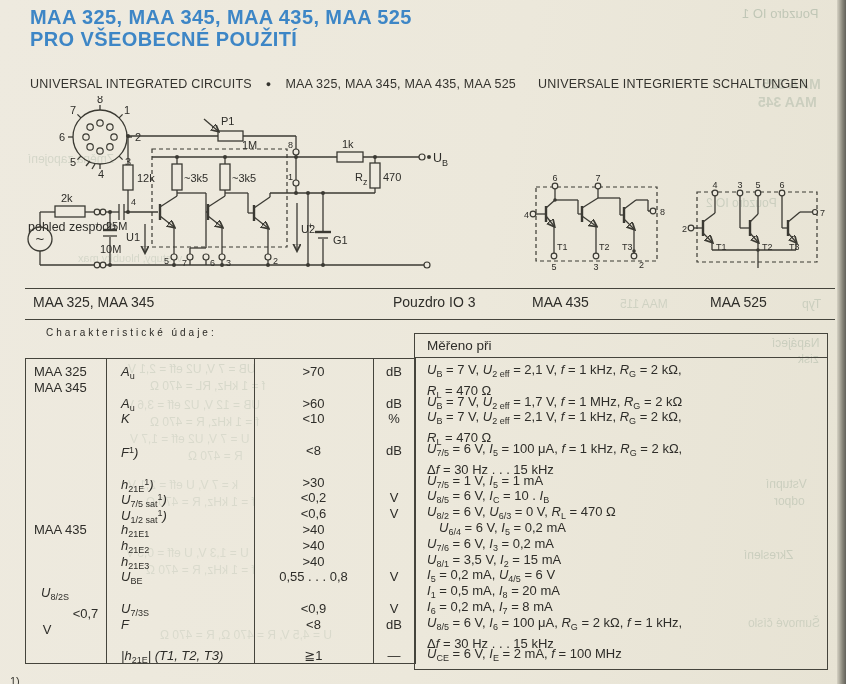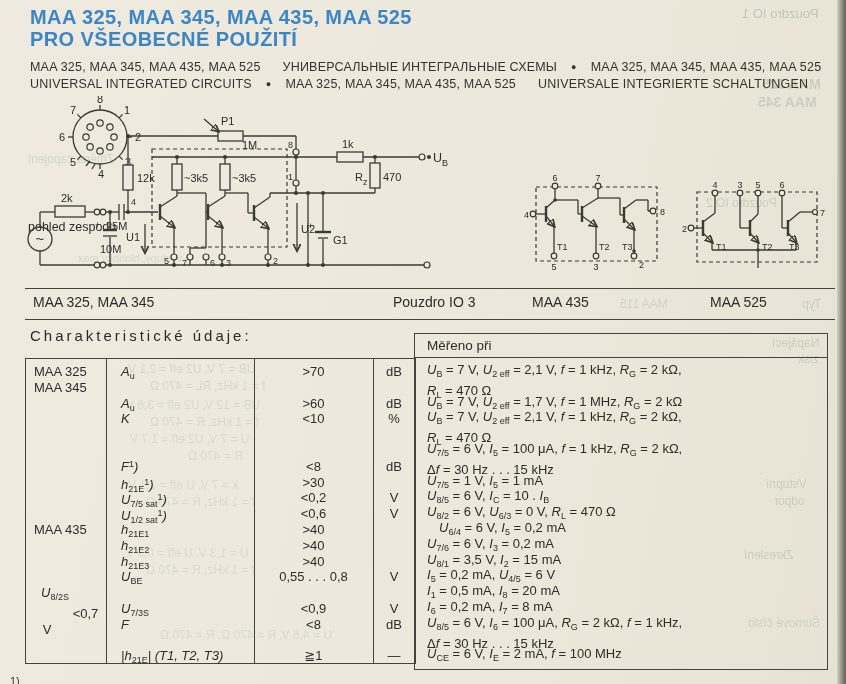--- a/index.html
+++ b/index.html
@@ -33,21 +33,21 @@
   svg.schem circle.oc{fill:#eeeadf;stroke:#3b3a33;stroke-width:1.2;}
   svg.schem text{fill:#2e2d29;font-size:11px;stroke:none;font-family:"Liberation Sans",sans-serif;}
   svg.schem text.big{font-size:12.5px;}
   svg.schem text.sm{font-size:9px;}
   svg.schem text.mid{text-anchor:middle;}
   
   .strip{position:absolute;left:25px;top:288px;width:810px;height:30px;
     border-top:1.5px solid #45443c;border-bottom:1.5px solid #45443c;}
   .strip span{position:absolute;top:5px;font-size:14px;color:#2e2d29;white-space:nowrap;}
   
-  .char-head{position:absolute;left:30px;top:327px;font-size:15px;letter-spacing:3px;
+  .char-head{position:absolute;left:46px;top:327px;font-size:10px;letter-spacing:3px;
     color:#2b2a26;}
   
   .tbl-left{position:absolute;left:25px;top:358px;width:389px;height:304px;
     border:1.5px solid #45443c;box-sizing:content-box;}
   .tbl-left .vline{position:absolute;top:0;width:1.4px;height:100%;background:#45443c;}
   .rows{position:absolute;left:0;top:0;width:100%;padding-top:5px;}
   .t-row{display:flex;align-items:flex-start;font-size:13px;line-height:15.8px;}
   .c-type{width:80px;padding-left:8px;box-sizing:border-box;white-space:pre-line;}
   .c-sym{width:148px;padding-left:15px;box-sizing:border-box;font-style:italic;}
   .c-sym sub,.c-sym sup{font-style:normal;font-size:9px;}
@@ -99,23 +99,20 @@
       <span class="ghost" style="left: 744px; top: 548px; font-size: 12px; opacity: 0.4;">Zkreslení</span>
       <span class="ghost" style="left: 160px; top: 628px; font-size: 12px; opacity: 0.24;">U = 4,5 V, R = 470 Ω, R = 470 Ω</span>
       <span class="ghost" style="left: 748px; top: 616px; font-size: 12px; opacity: 0.35;">Šumové číslo</span>
     </div>
 
   <div class="title-blue t1">
     <span>MAA 325, MAA 345, MAA 435, MAA 525</span>
   </div>
   <div class="title-blue t2">PRO VŠEOBECNÉ POUŽITÍ</div>
 
-  <div class="subline s1">
-    <span>MAA 325, MAA 345, MAA 435, MAA 525</span><span class="gap"></span><span>УНИВЕРСАЛЬНЫЕ ИНТЕГРАЛЬНЫЕ СХЕМЫ</span><span class="dot">●</span><span>MAA 325, MAA 345, MAA 435, MAA 525</span>
-  </div>
   <div class="subline s2">
     <span>UNIVERSAL INTEGRATED CIRCUITS</span><span class="dot">●</span><span>MAA 325, MAA 345, MAA 435, MAA 525</span><span class="gap"></span><span>UNIVERSALE INTEGRIERTE SCHALTUNGEN</span>
   </div>
 
   <svg class="schem" viewBox="0 96 846 192">
     <defs>
       <marker id="arr" markerWidth="7" markerHeight="7" refX="5" refY="3" orient="auto">
         <path d="M0,0 L6,3 L0,6 z" fill="#3b3a33" stroke="none"></path>
       </marker>
     </defs>
@@ -404,21 +401,21 @@
           <div class="c-sym"><i>A</i><sub>u</sub></div>
           <div class="c-val">&gt;60</div>
           <div class="c-unit">dB</div>
         </div>
         <div class="t-row" style="height: 31.6px;">
           <div class="c-type"></div>
           <div class="c-sym"><i>K</i></div>
           <div class="c-val">&lt;10</div>
           <div class="c-unit">%</div>
         </div>
-        <div class="t-row" style="height: 31.6px; align-items: flex-end;">
+        <div class="t-row" style="height: 31.6px;">
           <div class="c-type"></div>
           <div class="c-sym"><i>F</i><sup>1</sup>)</div>
           <div class="c-val">&lt;8</div>
           <div class="c-unit">dB</div>
         </div>
         <div class="t-row" style="height: 15.8px;">
           <div class="c-type"></div>
           <div class="c-sym"><i>h</i><sub>21E</sub><sup>1</sup>)</div>
           <div class="c-val">&gt;30</div>
           <div class="c-unit"></div>

